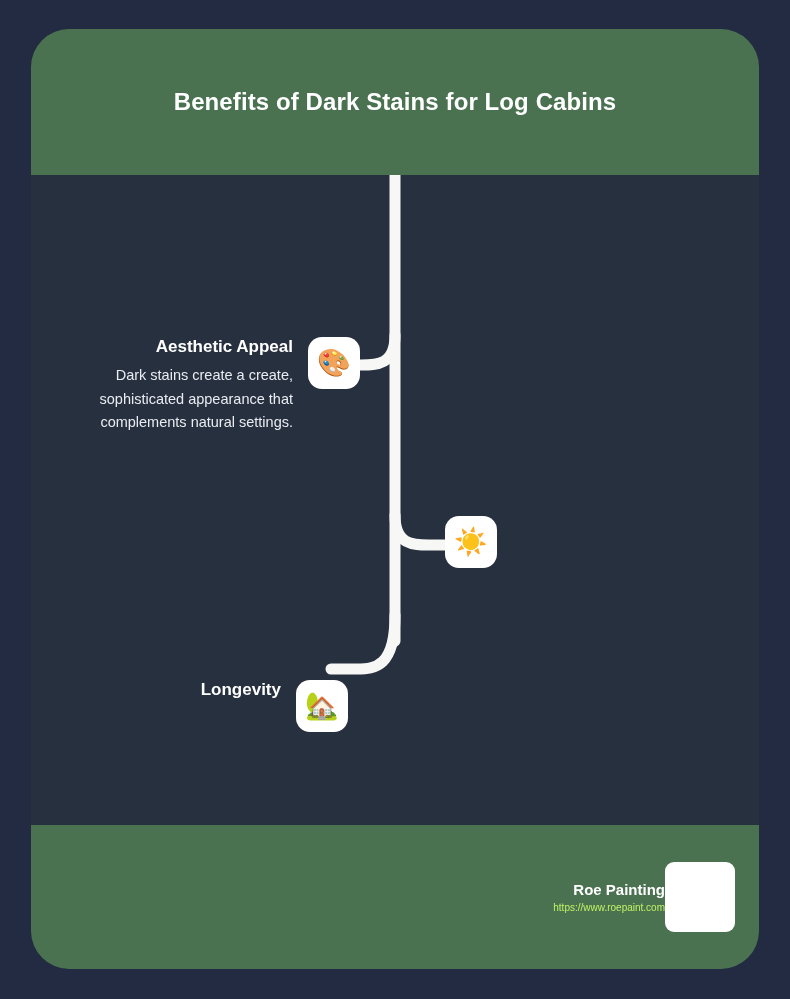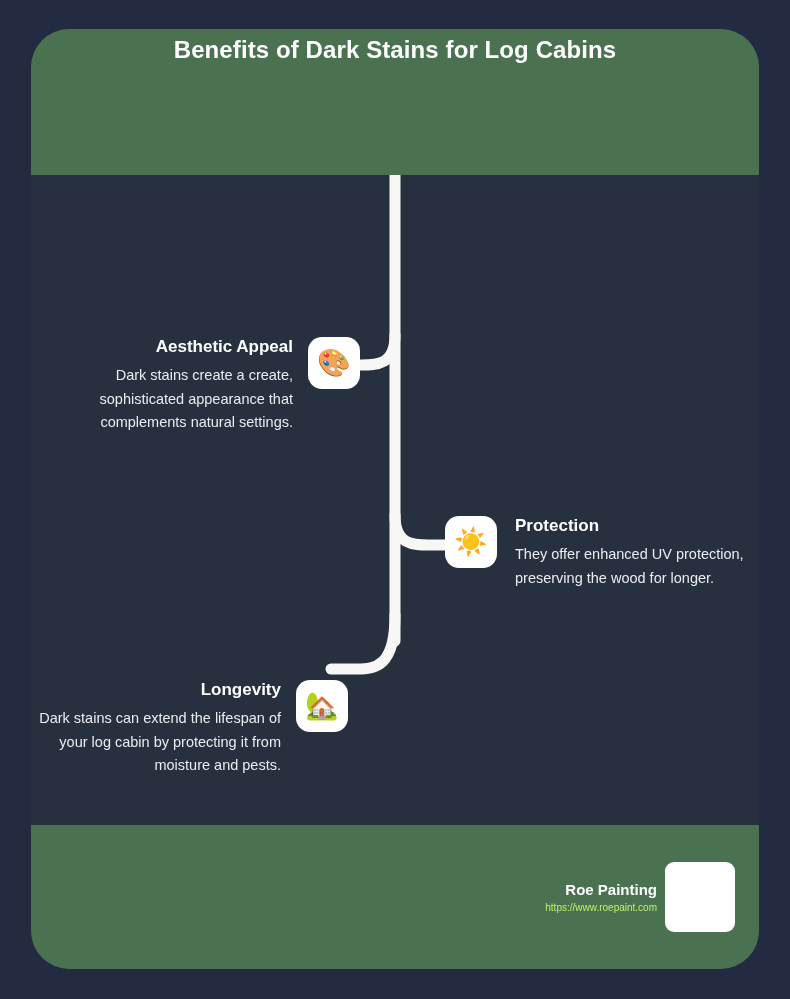--- a/index.html
+++ b/index.html
@@ -28,21 +28,21 @@
 
   
   #card-header {
     position: absolute;
     left: 0;
     top: 0;
     width: 100%;
     height: 146px;
     background: #4a7251;
     display: flex;
-    align-items: flex-start;
+    align-items: center;
     justify-content: center;
     box-sizing: border-box;
     padding: 0 56px;
   }
   #infographic-title {
     color: #ffffff;
     font-size: 24px;
     font-weight: bold;
     line-height: 1.75;
     text-align: center;
@@ -119,21 +119,21 @@
     height: 144px;
     background: #4a7251;
     display: flex;
     align-items: center;
     justify-content: flex-end;
     padding-right: 24px;
     box-sizing: border-box;
   }
   #footer-brand {
     text-align: right;
-    padding-right: 8px;
+    padding-right: 0;
   }
   #footer-brand-name {
     color: #ffffff;
     font-size: 15px;
     font-weight: bold;
     line-height: 1.45;
   }
   #footer-brand-url {
     color: #bef264;
     font-size: 10px;
@@ -173,30 +173,25 @@
     <div class="step side-left" id="step-aesthetic">
       <div class="step-text">
         <div class="step-title">Aesthetic Appeal</div>
         <div class="step-desc">Dark stains create a create, sophisticated appearance that complements natural settings.</div>
       </div>
       <div class="step-icon-tile">🎨</div>
     </div>
 
     <div class="step side-right" id="step-protection">
       <div class="step-icon-tile">☀️</div>
-      <div class="step-text">
-        <div class="step-title">Protection</div>
-        <div class="step-desc">They offer enhanced UV protection, preserving the wood for longer.</div>
-      </div>
     </div>
 
     <div class="step side-left" id="step-longevity">
       <div class="step-text">
         <div class="step-title">Longevity</div>
-        <div class="step-desc">Dark stains can extend the lifespan of your log cabin by protecting it from moisture and pests.</div>
       </div>
       <div class="step-icon-tile">🏡</div>
     </div>
 
   </div>
 
   <div id="card-footer">
     <div id="footer-brand">
       <div id="footer-brand-name">Roe Painting</div>
       <div id="footer-brand-url">https://www.roepaint.com</div>

